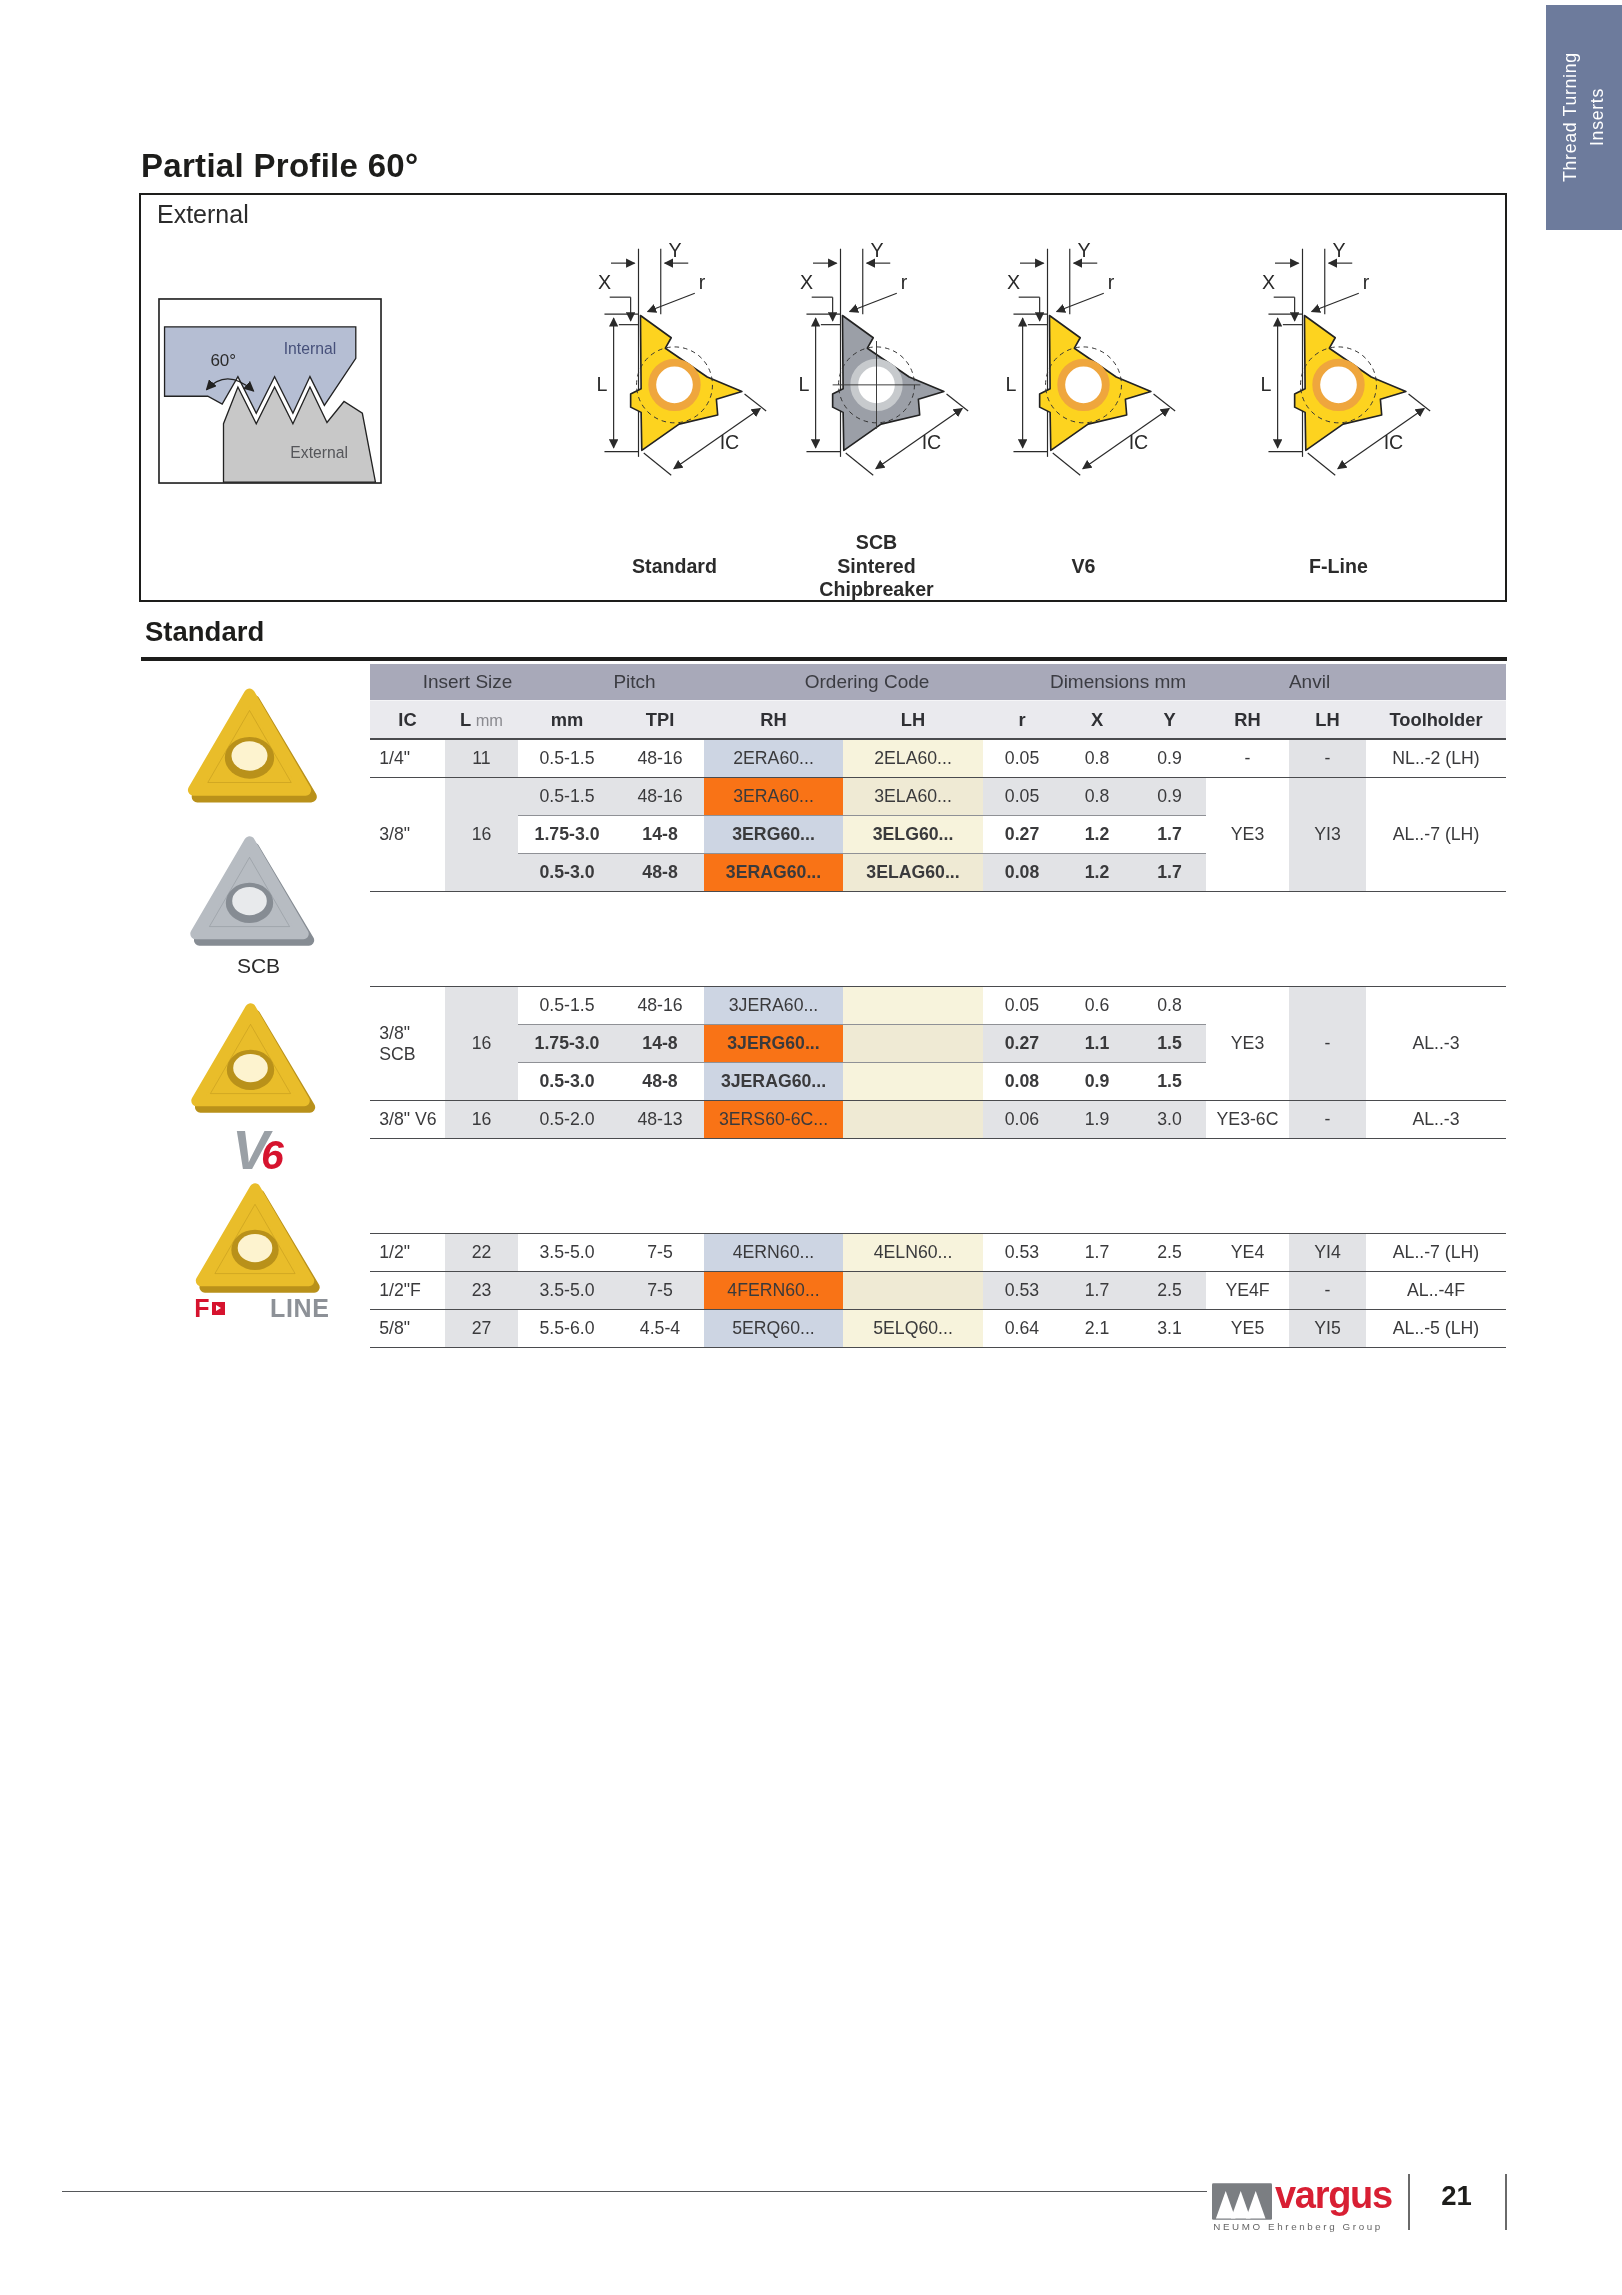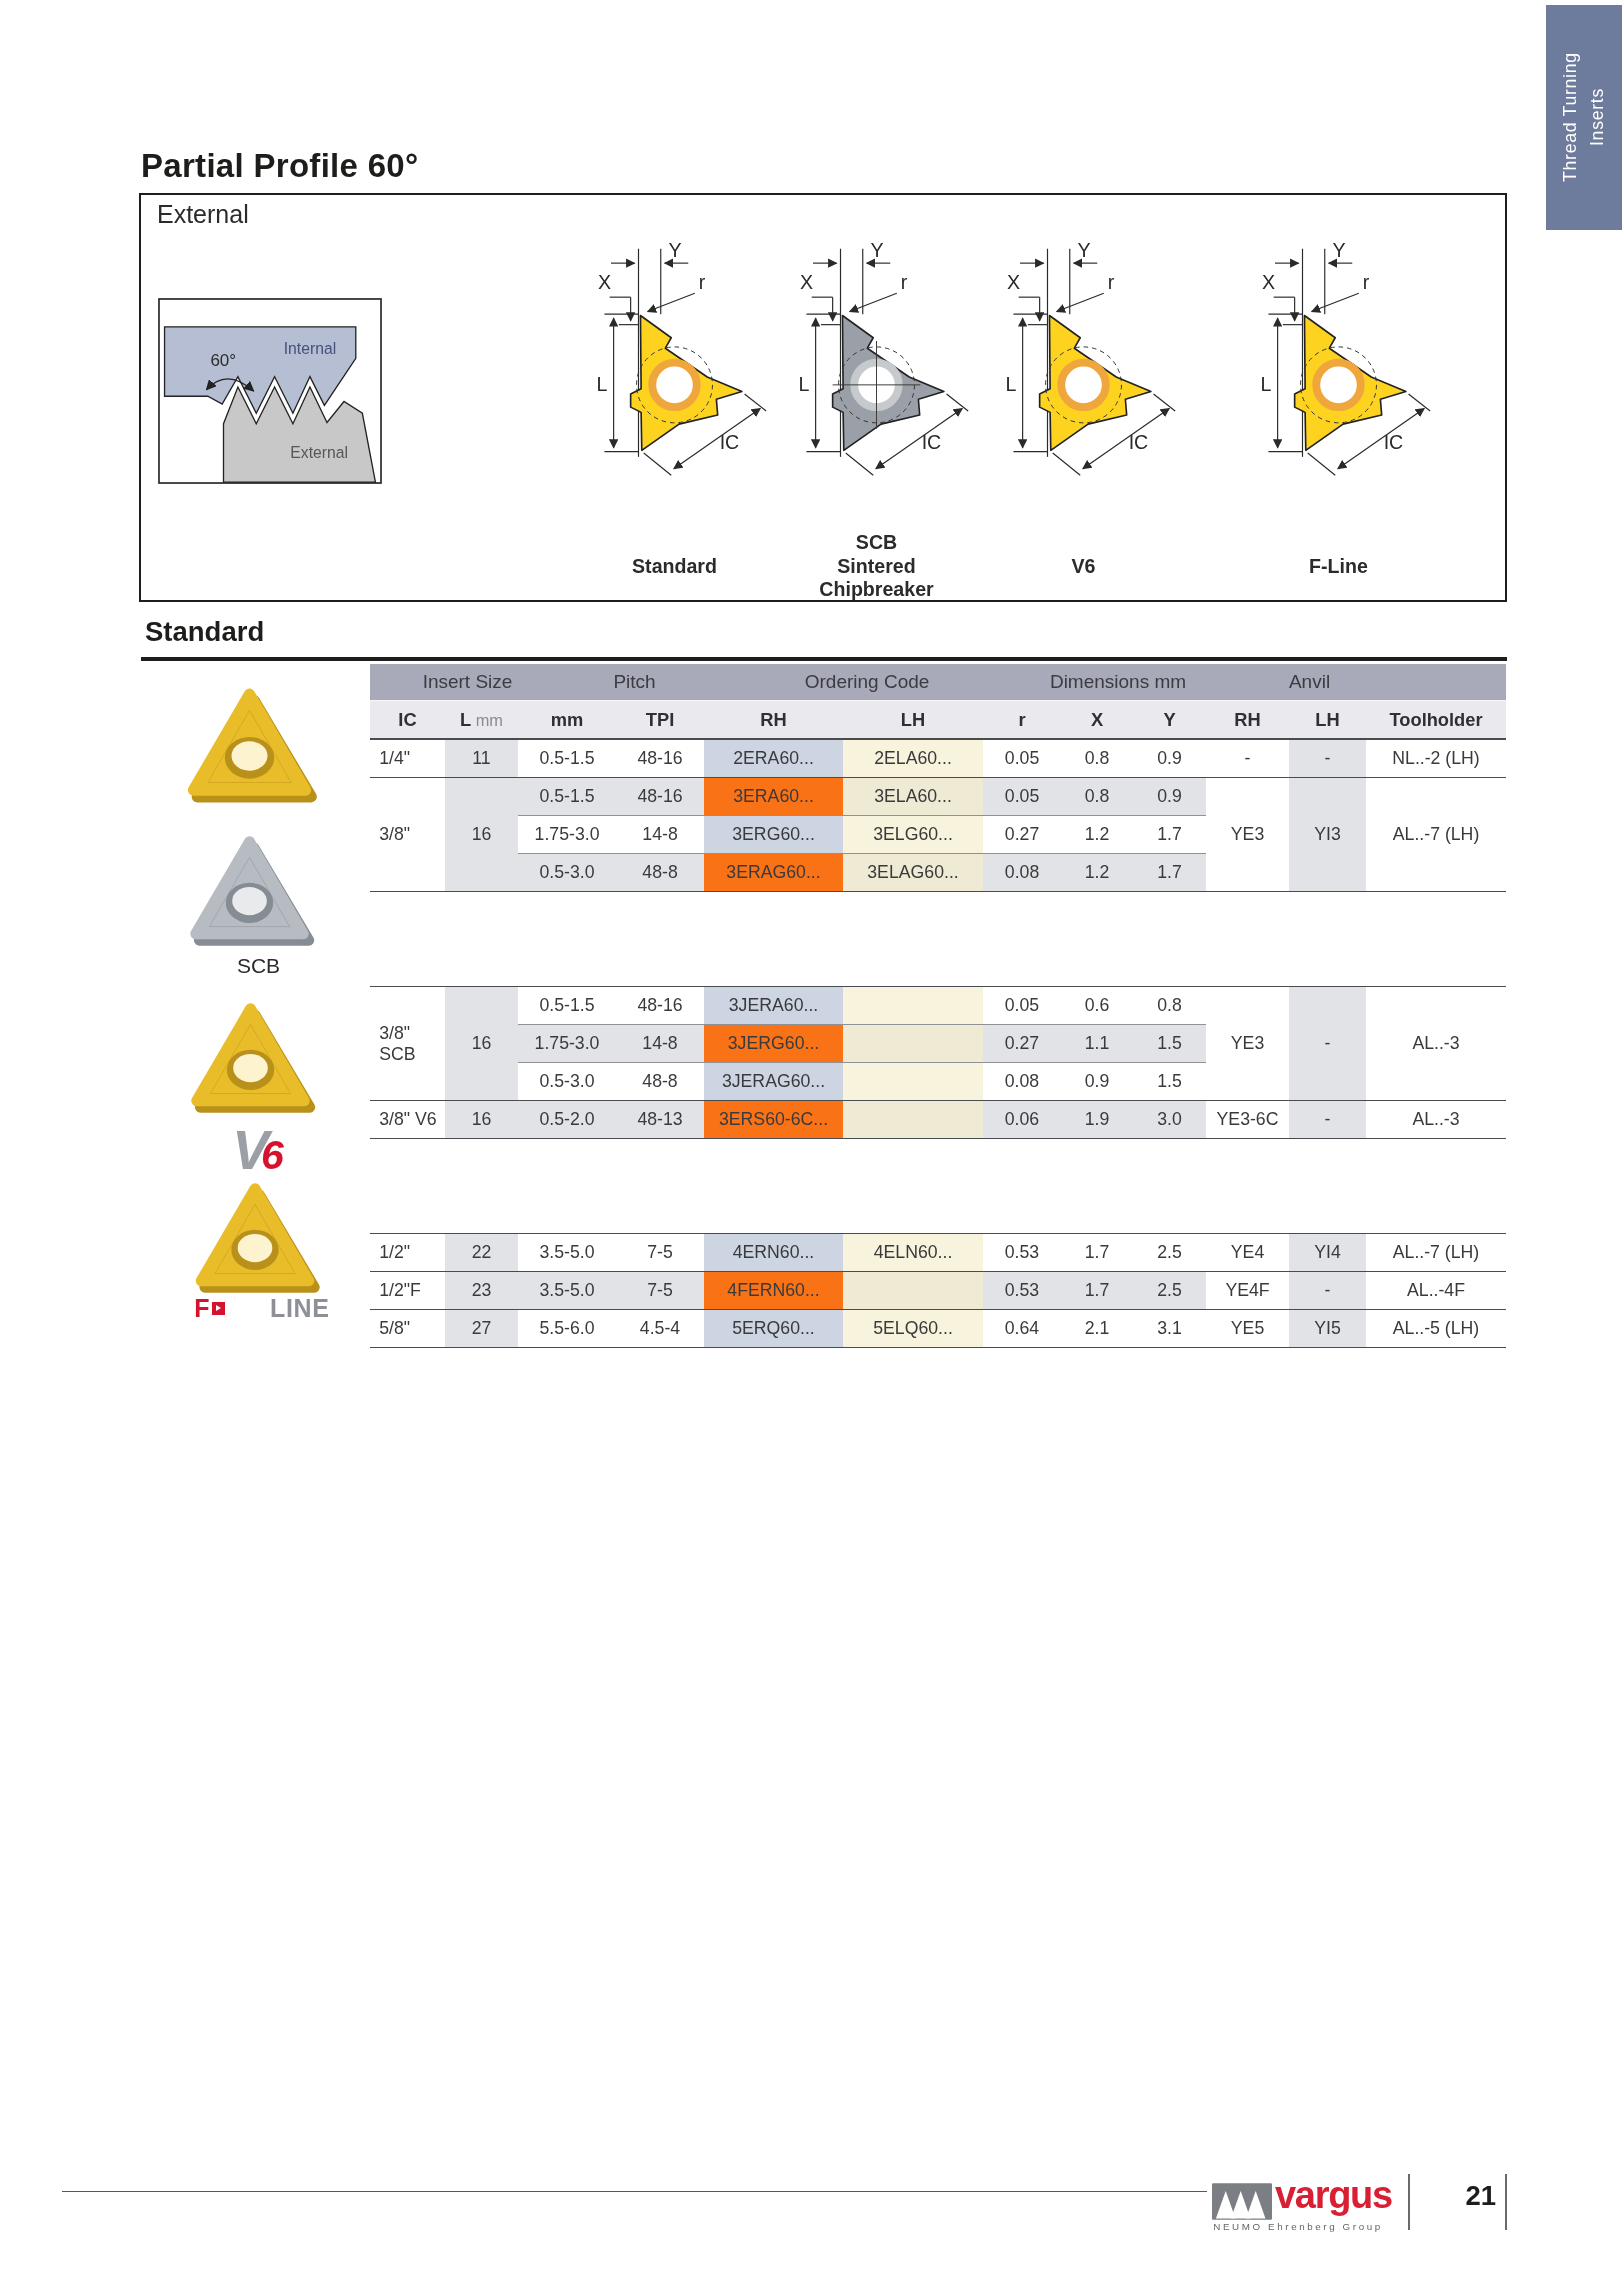--- a/index.html
+++ b/index.html
@@ -60,32 +60,32 @@
            border-bottom:2px solid #4a4b4e;}
   tr.sh th .unit{font-weight:normal;color:#8b8b90;font-size:16.4px;}
   td.c-ic{text-align:left;padding-left:9.2px;}
   td.c-l{background:#e2e3e6;}
   td.c-rh{background:#cdd5e3;}
   td.c-lh{background:#f7f3dc;}
   td.c-alh{background:#e2e3e6;}
   tr.shade td.c-mid{background:#e2e3e6;}
   tr.shade td.c-rh{background:#f97316;}
   tr.shade td.c-lh{background:#efead4;}
-  tr.sep-thin td{border-top:0.7px solid #8f9196;}
+  tr.sep-thin td{border-top:0.7px solid #8f9196;font-weight:bold;}
   tr.sep-dark td{border-top:1.3px solid #4a4b4e;}
   
   .footer-line{position:absolute;left:62px;top:2191px;width:1145px;height:1.3px;background:#55575a;}
   .vargus-logo{position:absolute;left:1212px;top:2179px;height:52px;}
   .vargus-zigzag{position:absolute;left:0;top:3.9px;}
   .vargus-word{position:absolute;left:63px;top:-5.2px;font-size:38px;font-weight:bold;
                color:#d81f33;letter-spacing:-1.3px;}
   .vargus-sub{position:absolute;left:1.3px;top:42px;font-size:9.8px;letter-spacing:2.6px;color:#666;white-space:nowrap;}
   .pn-bar{position:absolute;top:2174px;width:2px;height:56px;background:#6a6a6a;}
   #bar1{left:1408px;} #bar2{left:1505px;}
-  .page-number{position:absolute;left:1417px;top:2180px;width:79px;text-align:right;
+  .page-number{position:absolute;left:1417px;top:2180px;width:79px;text-align:center;
                font-size:27.5px;font-weight:bold;color:#1d1d1b;}
   svg{font-family:inherit;display:block;}
 </style>
 </head>
 <body>
 
 <div class="page">
 
   <div class="side-tab" style="background:#6d7b9c;">
     <div class="tab-text">Thread Turning

